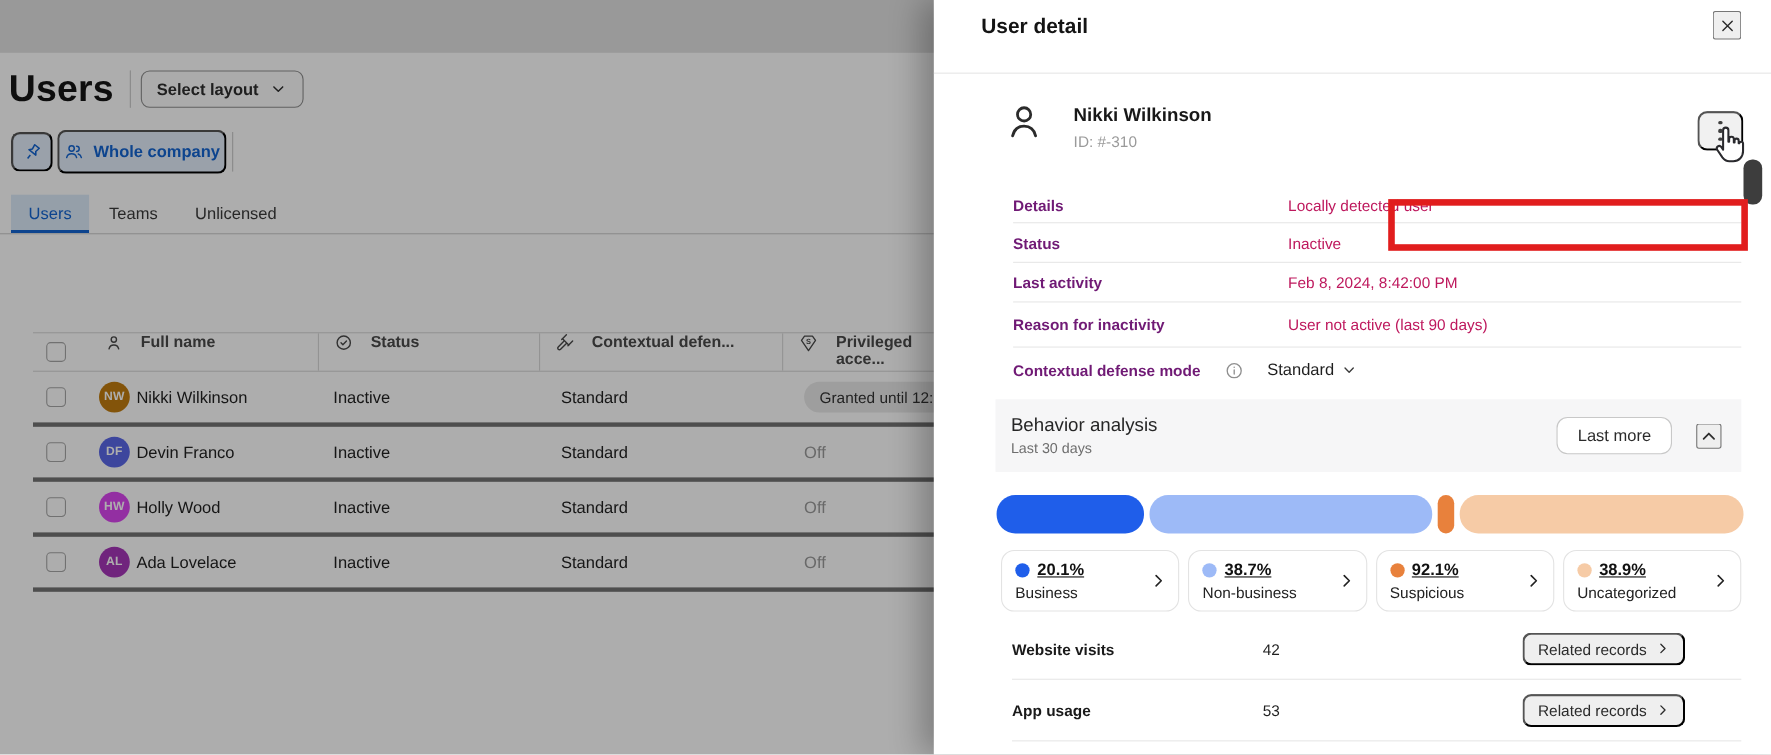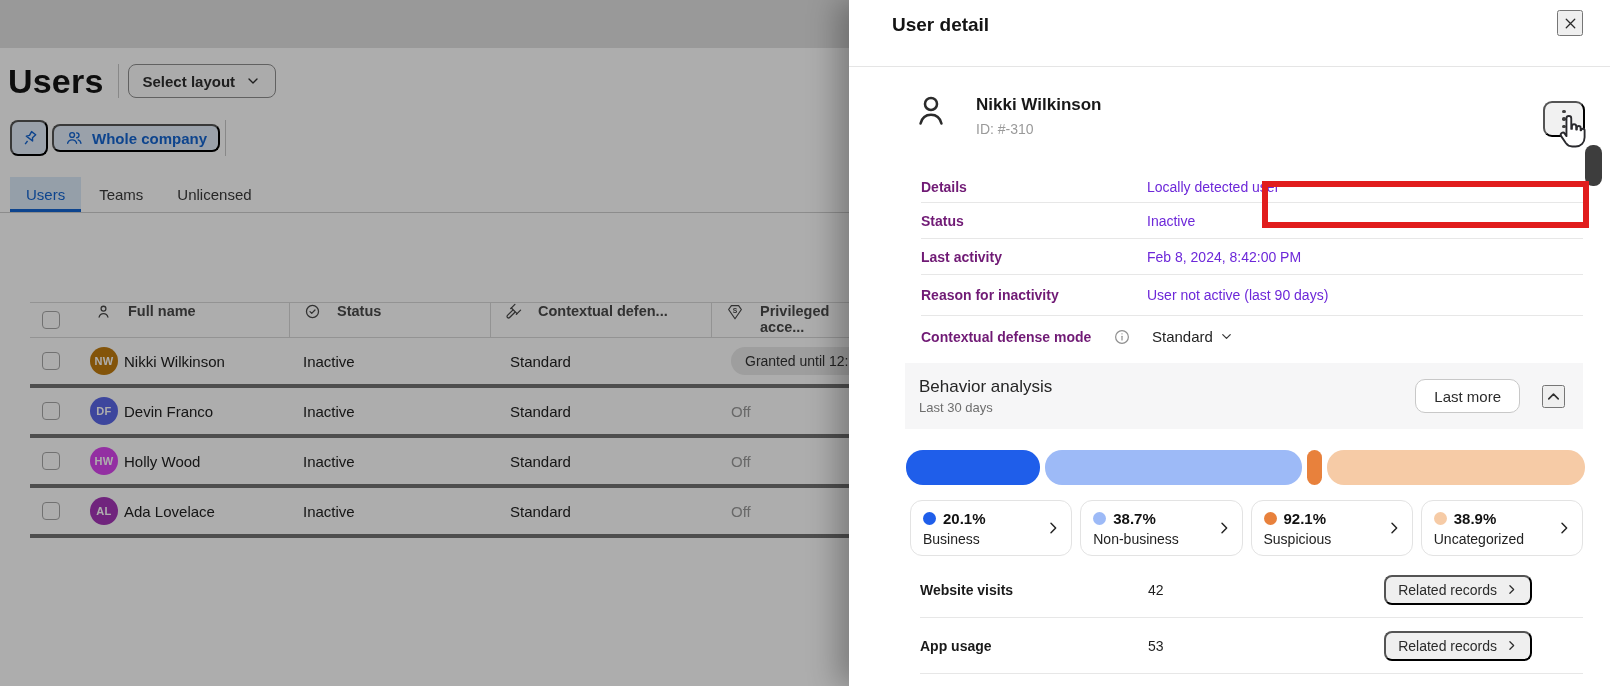--- a/index.html
+++ b/index.html
@@ -10,21 +10,21 @@
   
   .left { position:absolute; left:0; top:0; width:849px; height:686px; background:#fff; overflow:hidden; }
   .topbar { position:absolute; left:0; top:0; width:100%; height:48px; background:#e2e2e2; }
   .title-row { position:absolute; left:8px; top:61px; height:40px; display:flex; align-items:center; }
   .page-title { font-size:34px; font-weight:700; color:#161616; letter-spacing:.2px; }
   .vsep { width:1px; height:34px; background:#c9c9c9; margin:0 0 0 14px; }
   .layout-btn { margin-left:9px; height:34px; padding:0 14px; display:flex; align-items:center; gap:10px;
     background:#fdfdfd; border:1px solid #8f8f8f; border-radius:8px; font-size:15px; font-weight:600; color:#2e2e2e; }
   .filter-row { position:absolute; left:10px; top:120px; height:36px; display:flex; align-items:center; }
   .pin-btn { width:38px; height:36px; border-radius:8px; background:#e4eefb; color:#1465d1; display:flex; align-items:center; justify-content:center; }
-  .scope-chip { margin-left:4px; height:28px; padding:0 11px; border-radius:8px; background:#e4eefb; color:#1465d1;
+  .scope-chip { margin-left:4px; height:40px; padding:0 4px; border-radius:8px; background:#e4eefb; color:#1465d1;
     display:flex; align-items:center; gap:9px; font-size:15px; font-weight:600; }
   .filter-row .vsep { height:36px; margin-left:5px; }
   .tabs-row { position:absolute; left:0; top:177px; width:849px; height:36px; padding-left:10px;
     display:flex; align-items:stretch; border-bottom:1px solid #cfcfcf; }
   .tab { padding:0 16px; display:flex; align-items:center; font-size:15px; color:#3a3a3a; }
   .tab.active { background:#dcebfa; color:#1465d1; box-shadow:inset 0 -3px 0 #1465d1; }
   .tab + .tab { margin-left:2px; }
 
   .table { position:absolute; left:0; top:302px; width:849px; }
   .thead { display:grid; grid-template-columns:60px 199px 201px 221px 1fr; height:36px;
@@ -57,21 +57,21 @@
   .u-id { position:absolute; left:127px; top:121px; font-size:14px; color:#9a9a9a; }
   .kebab-btn { position:absolute; left:694px; top:101px; width:42px; height:36px; background:#f1f1f1; border-radius:9px;
     display:flex; flex-direction:column; align-items:center; justify-content:center; gap:4px; }
   .kebab-btn i { width:3.5px; height:3.5px; border-radius:50%; background:#3f3f3f; }
 
   .details { position:absolute; left:72px; top:172px; width:662px; }
   .drow { display:flex; align-items:center; height:36px; border-bottom:1px solid #e7e7e7; }
   .drow:first-child { height:31px; }
   .drow.last { height:41px; }
   .dlabel { width:226px; flex:none; font-size:14px; font-weight:700; color:#701a75; }
-  .dval { font-size:14px; color:#6d28d9; }
+  .dval { font-size:14px; color:#be185d;margin-left:24px; }
   .drow-def { display:flex; align-items:center; height:41px; }
   .drow-def .dlabel { width:192px; }
   .def-val { display:flex; align-items:center; gap:8px; color:#8f8f8f; }
   .def-standard { margin-left:21px; font-size:15px; color:#1f1f1f; display:flex; align-items:center; gap:6px; }
 
   .bh-header { position:absolute; left:56px; top:363px; width:678px; height:66px; background:#f6f6f7;
     display:flex; align-items:center; padding:0 18px 0 14px; }
   .bh-title { font-size:17px; color:#262626; }
   .bh-sub { font-size:13px; color:#6e6e6e; margin-top:3px; }
   .show-more { margin-left:auto; height:34px; padding:0 18px; background:#fff; border:1px solid #c8c8c8;
@@ -81,21 +81,21 @@
   .bar { position:absolute; left:57px; top:450px; width:679px; height:35px; display:flex; gap:5px; }
   .seg { border-radius:17px; height:100%; }
 
   .cards { position:absolute; left:61px; top:500px; width:673px; height:56px; display:grid;
     grid-template-columns:repeat(4,1fr); gap:8px; }
   .card { background:#fff; border:1px solid #e3e3e3; border-radius:12px; padding:8px 10px 8px 12px;
     display:flex; align-items:center; }
   .card-main { flex:1; min-width:0; }
   .card-top { display:flex; align-items:center; gap:7px; }
   .dot { width:13px; height:13px; border-radius:50%; flex:none; }
-  .card-pct { font-size:15px; font-weight:800; color:#111; }
+  .card-pct { font-size:15px; font-weight:800; color:#111;text-decoration:underline; }
   .card-label { font-size:14px; color:#222; margin-top:4px; white-space:nowrap; overflow:hidden; }
   .card-chev { color:#222; flex:none; }
 
   .metrics { position:absolute; left:71px; top:562px; width:663px; }
   .mrow { display:flex; align-items:center; height:56px; border-bottom:1px solid #e7e7e7; padding-right:51px; }
   .mlabel { width:228px; flex:none; font-size:14px; font-weight:700; color:#1a1a1a; }
   .mval { font-size:14px; color:#1f1f1f; }
   .rel-btn { margin-left:auto; height:30px; padding:0 12px; background:#efefef; border-radius:8px;
     font-size:14px; color:#2b2b2b; display:flex; align-items:center; gap:8px; }
 

